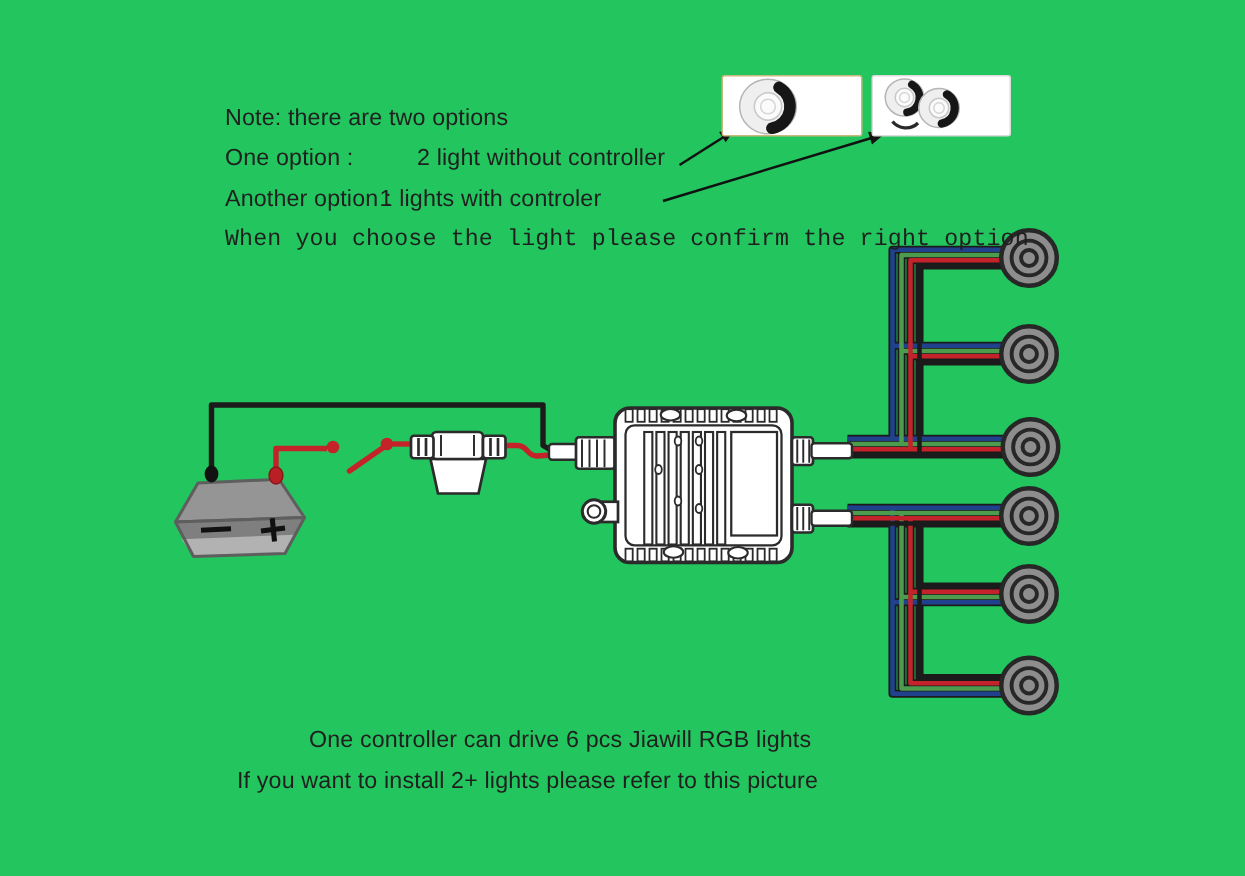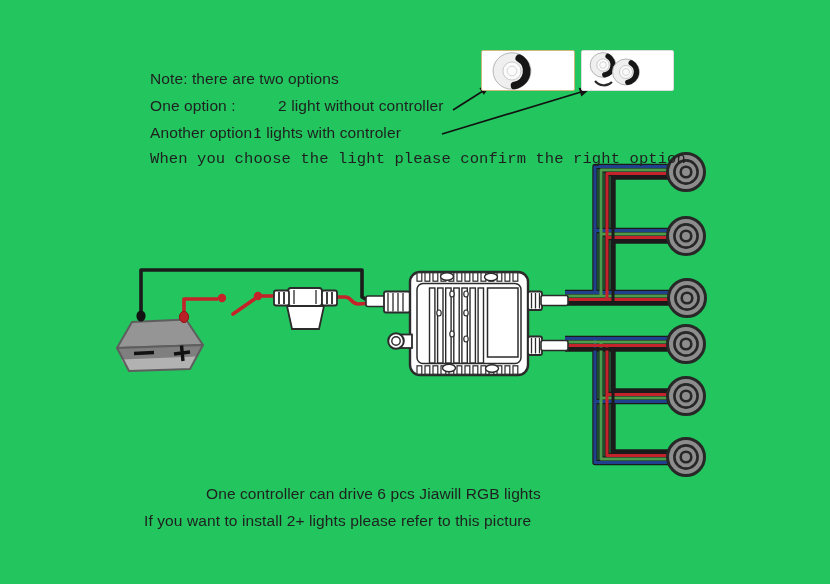--- a/index.html
+++ b/index.html
@@ -212,14 +212,14 @@
   <div class="txt" style="left:150px;top:70px;">Note: there are two options</div>
   <div class="txt" style="left:150px;top:97px;">
     <span class="lbl1">One option :</span><span>2 light without controller</span>
   </div>
   <div class="txt" style="left:150px;top:124px;">
     <span class="lbl2">Another option :</span><span>1 lights with controler</span>
   </div>
   <div class="txt" style="left:150px;top:150px;font-family:Liberation Mono, monospace;">When you choose the light please confirm the right option</div>
 
   <div class="txt" style="left:166px;top:485px;margin-left:40px;">One controller can drive 6 pcs Jiawill RGB lights</div>
-  <div class="txt" style="left:144px;top:512px;">If you want to install 2+ lights please refer to this picture</div>
+  <div class="txt" style="left:158px;top:512px;">If you want to install 2+ lights please refer to this picture</div>
 </div>
 
 </body></html>

